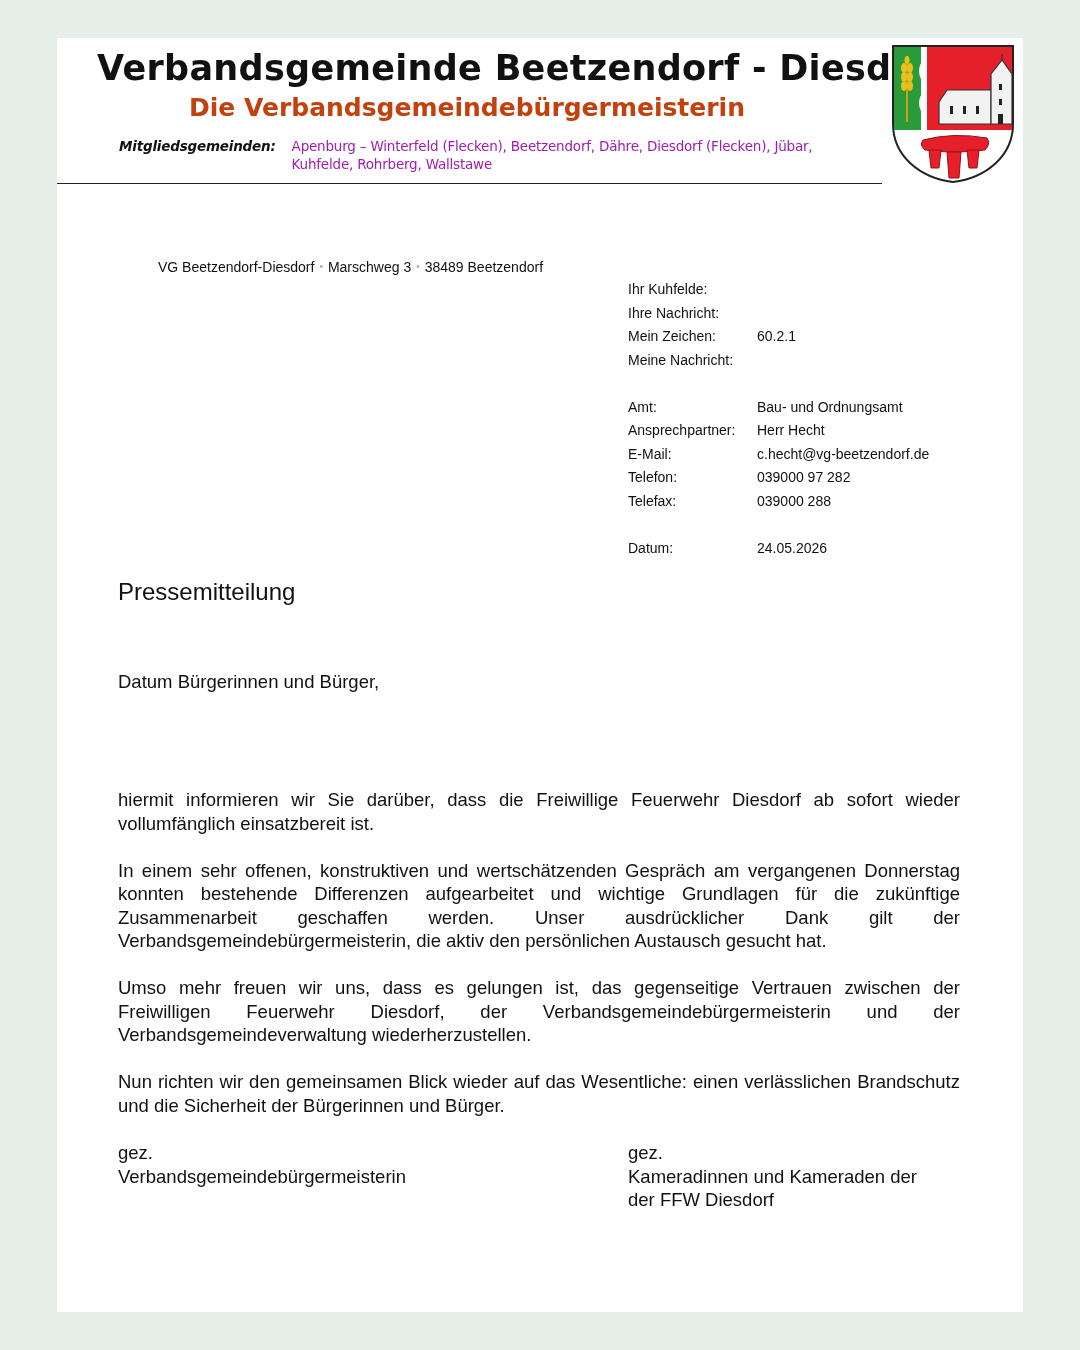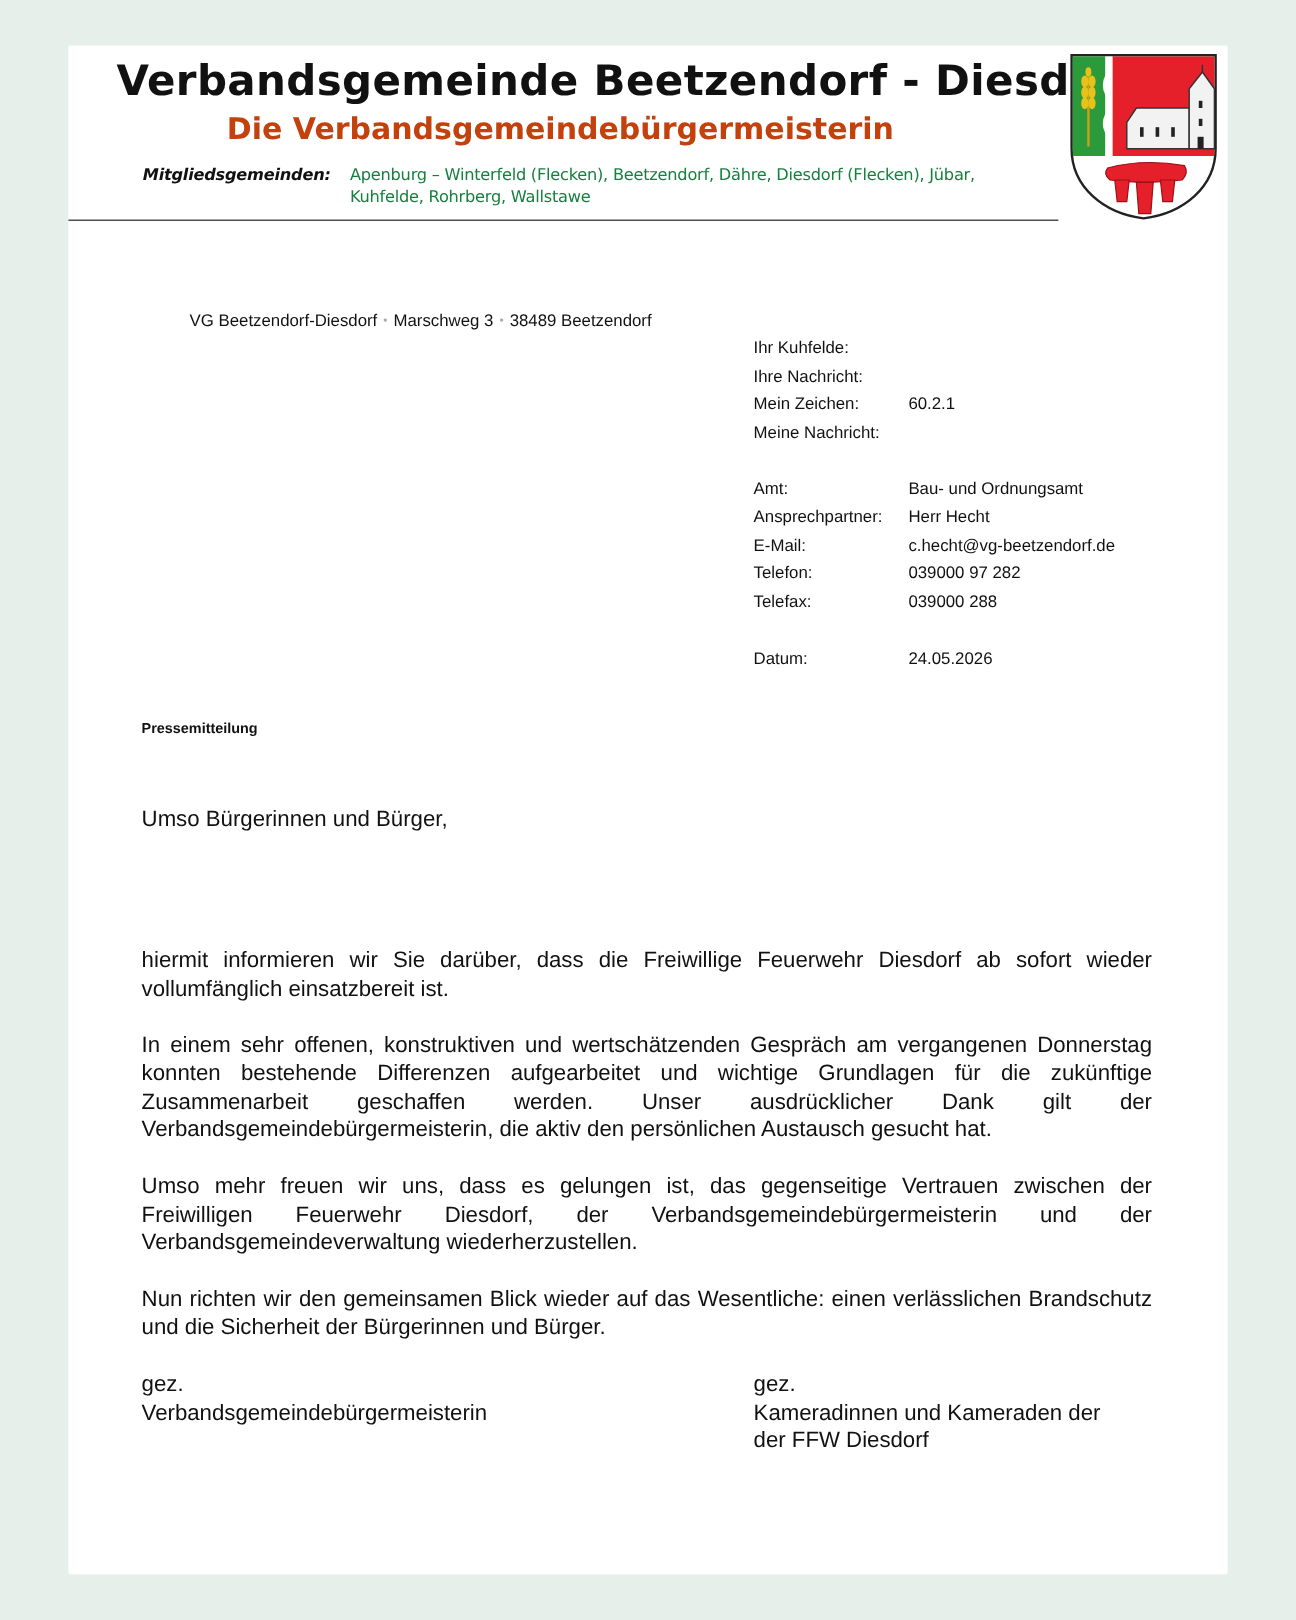--- a/index.html
+++ b/index.html
@@ -23,30 +23,30 @@
     left: 40px; top: 55px; width: 740px; text-align: center;
     font-family: "DejaVu Sans", sans-serif; font-weight: bold; font-size: 25px;
     color: #c2410c; white-space: nowrap;
   }
   .members {
     left: 62px; top: 99px; width: 720px;
     font-family: "DejaVu Sans", sans-serif; font-size: 13.5px; line-height: 18px;
     display: flex;
   }
   .members .lbl { font-weight: bold; white-space: nowrap; margin-right: 16px; letter-spacing: -0.2px; font-style: italic; }
-  .members .val { color: #15803d; letter-spacing: -0.2px; }
+  .members .val { color: #a21caf; letter-spacing: -0.2px; }
   .rule { left: 0px; top: 145px; width: 825px; height: 1px; background: #222; }
   .crest { left: 834px; top: 6px; width: 124px; height: 140px; }
   .sender { left: 61px; top: 221px; font-size: 14px; white-space: nowrap; margin-left: 40px; }
   .sender .dot { color: #aaa; margin: 0 5px; font-size: 10px; vertical-align: 2px; }
   .meta { left: 571px; top: 240px; width: 380px; font-size: 14px; }
   .meta-row { display: flex; height: 23.5px; line-height: 23.5px; }
   .meta-row .k { width: 129px; }
   .meta-gap { height: 23.5px; }
-  .heading { left: 61px; top: 562px; font-size: 12px; font-weight: bold; }
+  .heading { left: 61px; top: 540px; font-size: 24px; font-weight: normal; }
   .greeting { left: 61px; top: 633px; font-size: 18.5px; }
   .body-text { left: 61px; top: 703px; width: 842px; font-size: 18.5px; line-height: 23.5px; margin-top: 47px; }
   .body-text p { margin: 0 0 23.5px 0; text-align: justify; }
   .sig-left { left: 61px; top: 1103px; font-size: 18.5px; line-height: 23.5px; }
   .sig-right { left: 571px; top: 1103px; font-size: 18.5px; line-height: 23.5px; }
 </style>
 </head>
 <body>
 
 <div class="page">
@@ -142,21 +142,21 @@
       <span>039000 288</span>
     </div>
     <div class="meta-gap"></div>
     <div class="meta-row">
       <span class="k">Datum:</span>
       <span>24.05.2026</span>
     </div>
   </div>
 
   <div class="abs heading">Pressemitteilung</div>
-  <div class="abs greeting">Umso Bürgerinnen und Bürger,</div>
+  <div class="abs greeting">Datum Bürgerinnen und Bürger,</div>
 
   <div class="abs body-text">
     <p>hiermit informieren wir Sie darüber, dass die Freiwillige Feuerwehr Diesdorf ab sofort wieder vollumfänglich einsatzbereit ist.</p>
     <p>In einem sehr offenen, konstruktiven und wertschätzenden Gespräch am vergangenen Donnerstag konnten bestehende Differenzen aufgearbeitet und wichtige Grundlagen für die zukünftige Zusammenarbeit geschaffen werden. Unser ausdrücklicher Dank gilt der Verbandsgemeindebürgermeisterin, die aktiv den persönlichen Austausch gesucht hat.</p>
     <p>Umso mehr freuen wir uns, dass es gelungen ist, das gegenseitige Vertrauen zwischen der Freiwilligen Feuerwehr Diesdorf, der Verbandsgemeindebürgermeisterin und der Verbandsgemeindeverwaltung wiederherzustellen.</p>
     <p>Nun richten wir den gemeinsamen Blick wieder auf das Wesentliche: einen verlässlichen Brandschutz und die Sicherheit der Bürgerinnen und Bürger.</p>
   </div>
 
   <div class="abs sig-left">
     <div>gez.</div>

